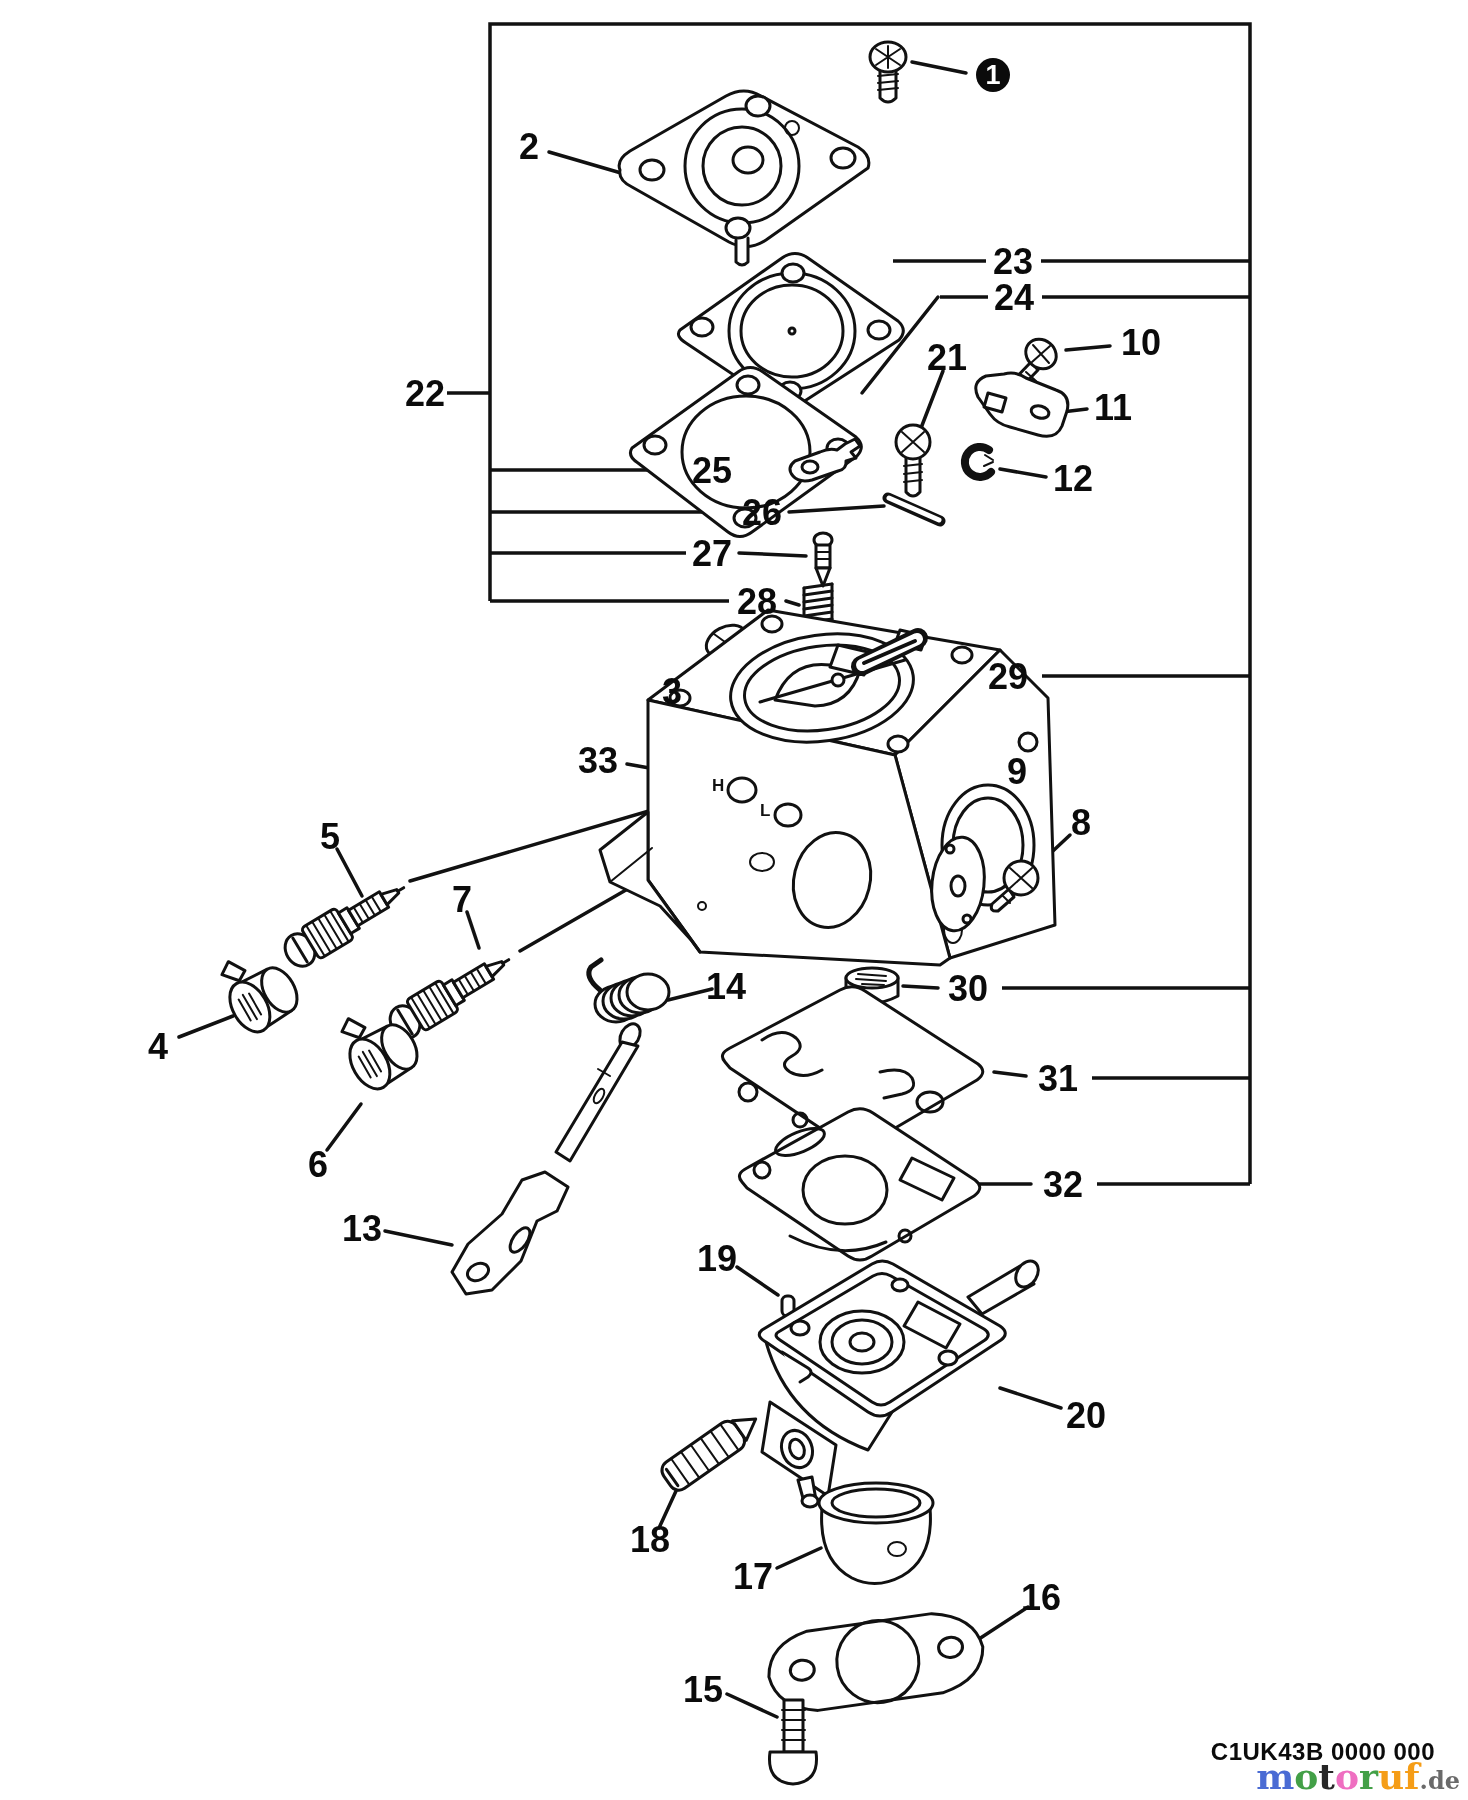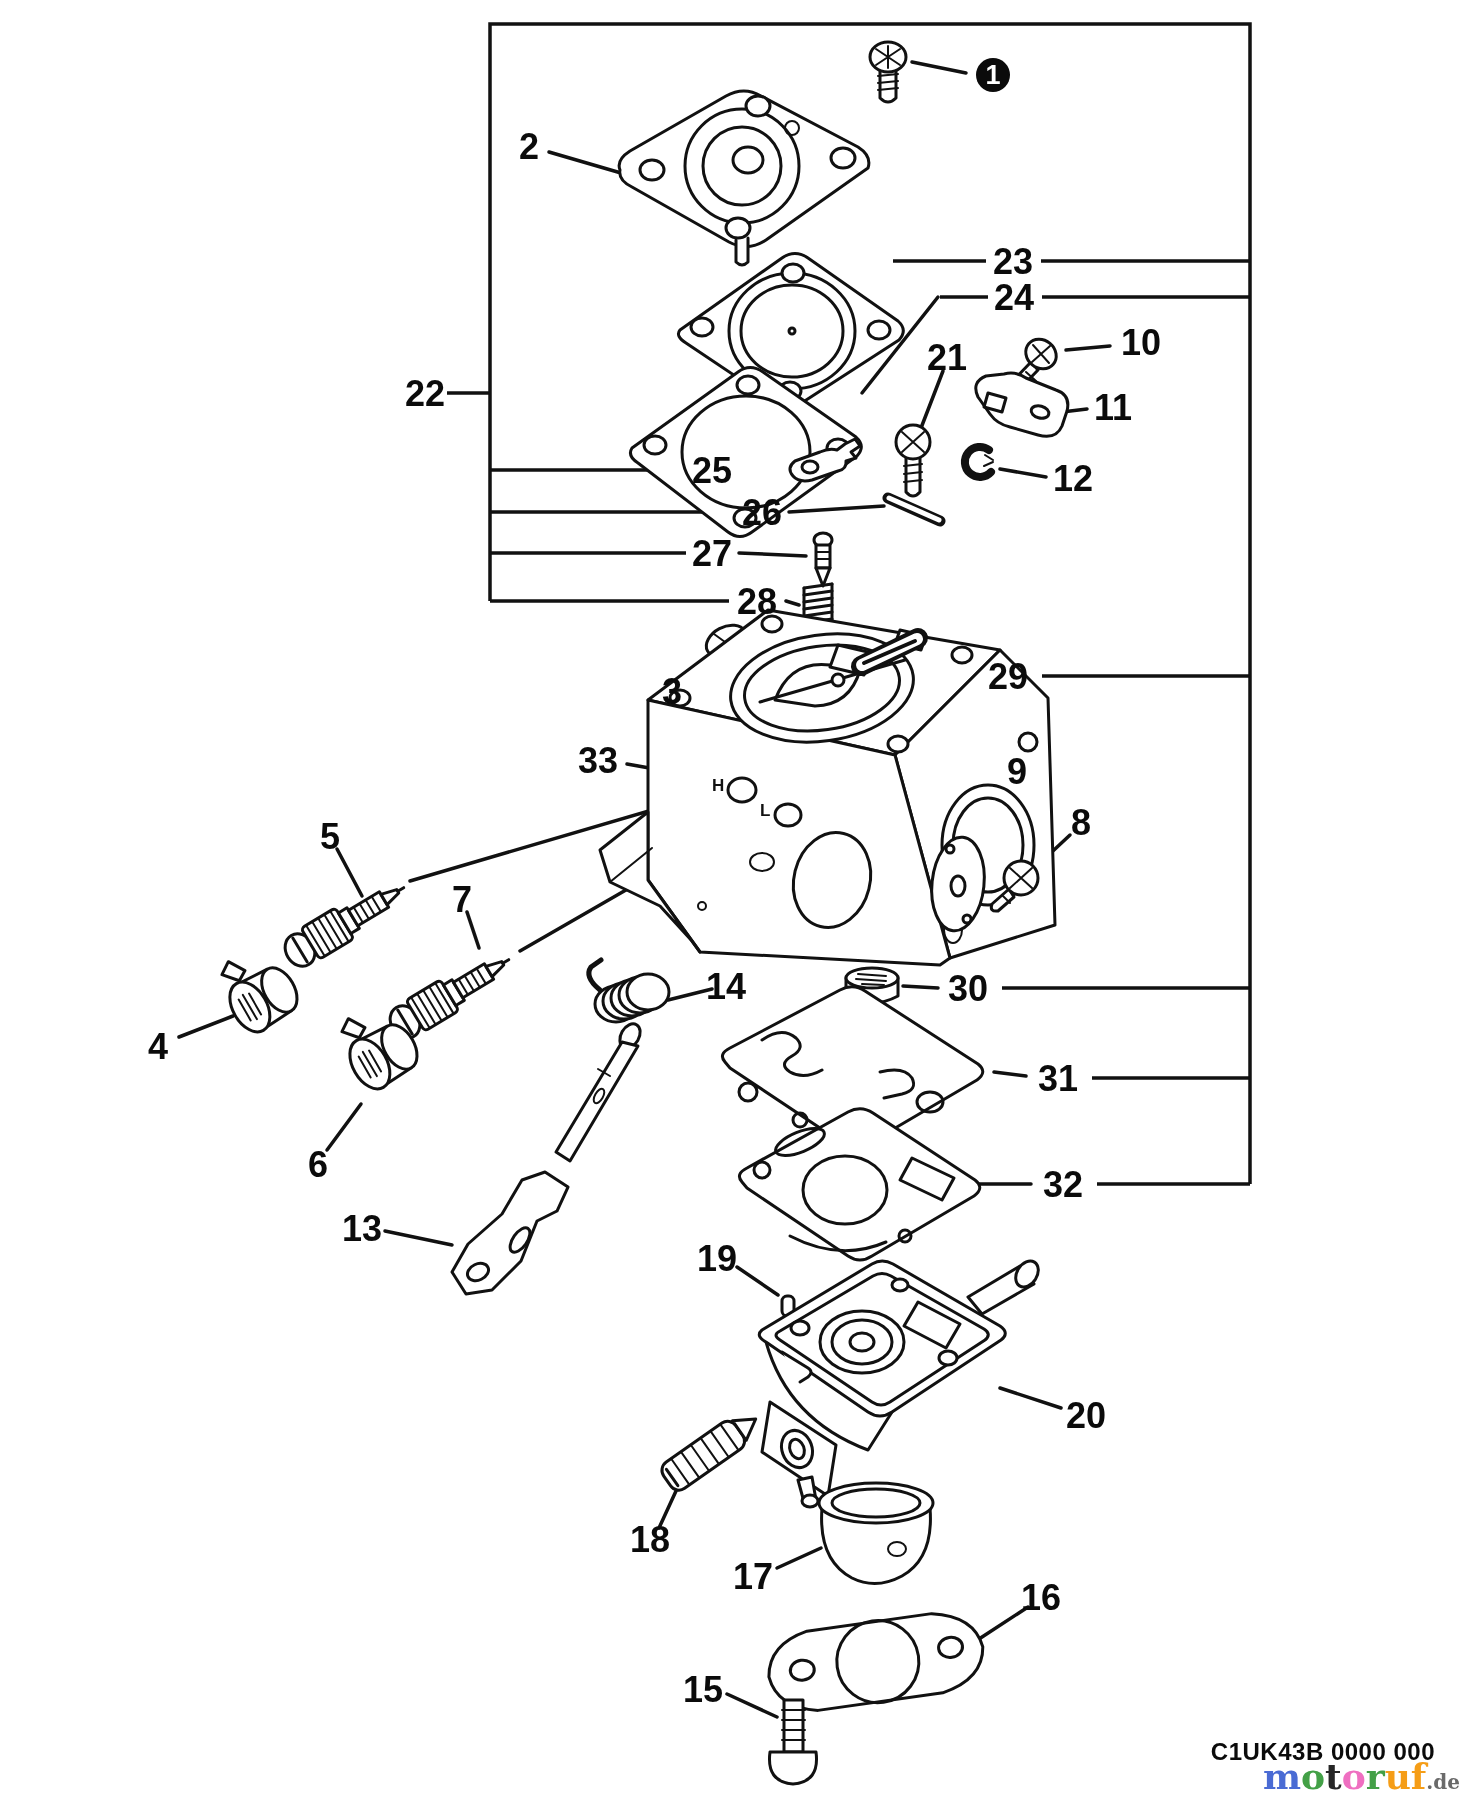--- a/index.html
+++ b/index.html
@@ -12,21 +12,21 @@
   .thin{stroke:#111;stroke-width:2;fill:none;stroke-linecap:round;}
   .lead{stroke:#111;stroke-width:3.5;fill:none;stroke-linecap:round;}
   .brk{stroke:#111;stroke-width:3.5;fill:none;stroke-linecap:butt;}
   .callout{font:bold 36px "Liberation Sans", sans-serif;fill:#0b0b0b;}
   .callout.filled{fill:#ffffff;font-size:27px;}
   .mark{font:bold 17px "Liberation Sans", sans-serif;fill:#111;}
   
   .footer-code{position:absolute;top:1738px;right:33px;font:bold 24px "Liberation Sans",sans-serif;
                color:#0b0b0b;letter-spacing:0.5px;}
   .logo{position:absolute;top:1758px;right:8px;font:bold 36px "DejaVu Serif", serif;line-height:36px;}
-  .logo .de{font-size:20px;font-weight:bold;text-align:center;}
+  .logo .de{font-size:24px;font-weight:bold;text-align:center;}
 </style>
 </head>
 <body>
 
 <div class="stage">
 <svg width="1468" height="1800" viewBox="0 0 1468 1800">
 
   <g>
     <path class="brk" d="M490,601 L490,24 L1250,24 L1250,1184"></path>
     <line class="brk" x1="447" y1="393" x2="490" y2="393"></line>

